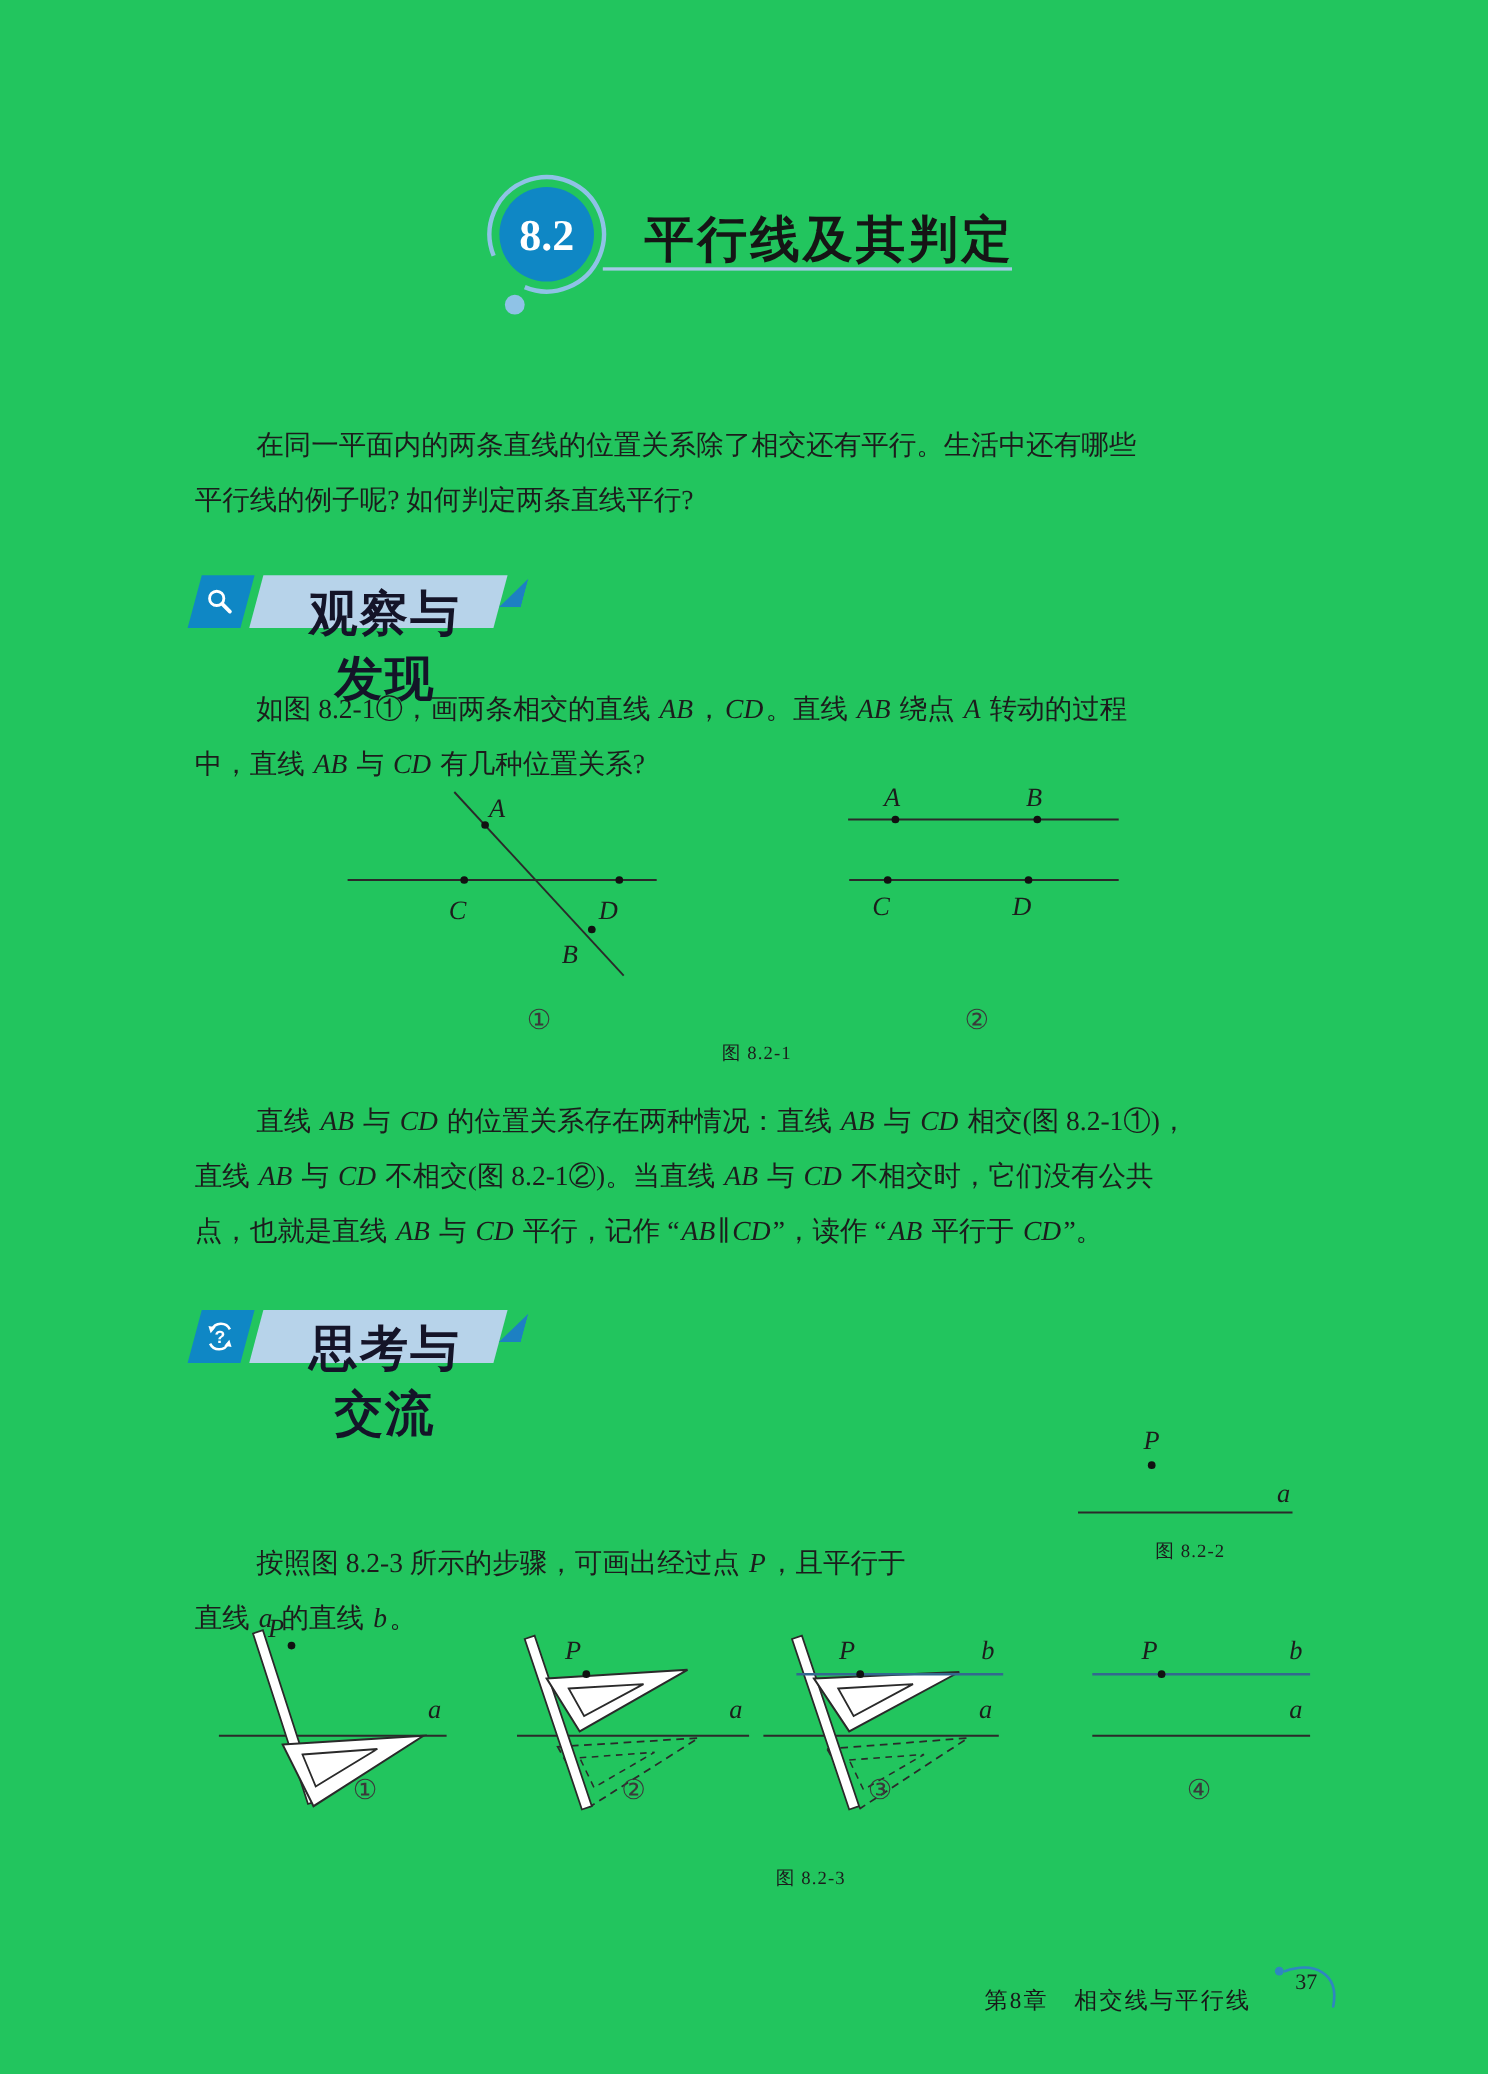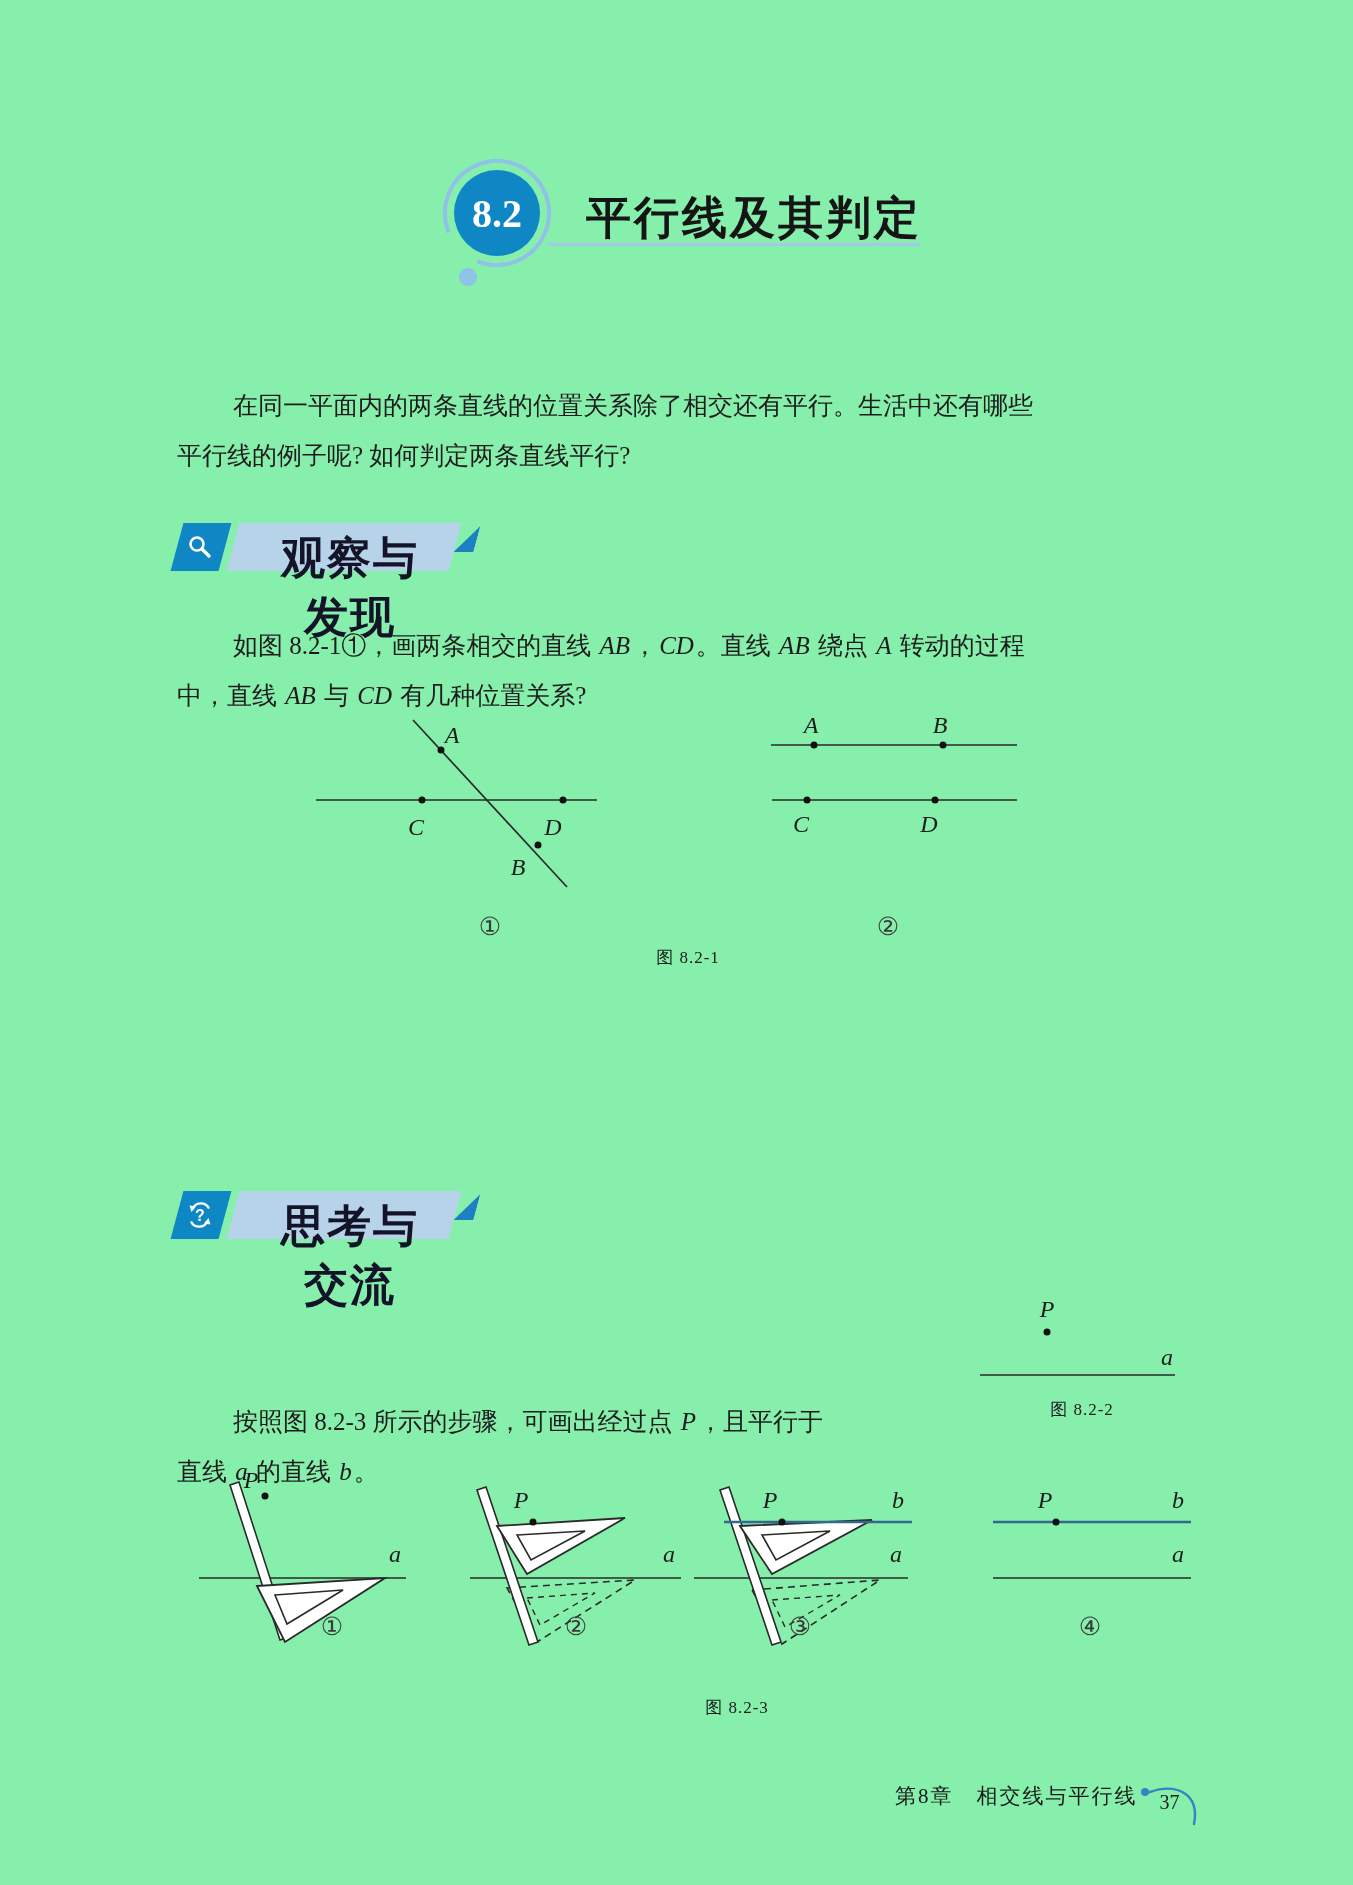--- a/index.html
+++ b/index.html
@@ -1,16 +1,16 @@
 <!DOCTYPE html>
 <html><head>
 <meta charset="utf-8">
 <style>
   html,body{margin:0;padding:0;background:#ffffff;}
-  .page{position:relative;width:1353px;height:1885px;background:#86efac;overflow:hidden;
+  .page{position:relative;width:1353px;height:1885px;background:#22c55e;overflow:hidden;
         font-family:"Liberation Serif","DejaVu Serif",serif;color:#1c1c1c;}
   
   .badge-svg{position:absolute;left:430px;top:145px;}
   .section-title{position:absolute;left:586px;top:188px;font-size:45px;font-weight:bold;
         letter-spacing:3px;color:#151515;font-family:"Liberation Serif","DejaVu Serif",serif;}
   .title-underline{position:absolute;left:548px;top:243px;width:372px;height:3px;background:#a5c9e6;}
   
   .para{position:absolute;left:177px;width:940px;font-size:25px;line-height:50px;
         text-indent:56px;white-space:normal;}
   .para i{font-style:italic;padding:0 2px;}
@@ -33,21 +33,21 @@
         font-family:"Liberation Sans","DejaVu Sans",sans-serif;font-weight:bold;
         font-size:44px;color:#141428;letter-spacing:2px;}
   .banner .icon{position:absolute;left:11px;top:10px;}
   
   .fig-abs{position:absolute;}
   .fig-label{position:absolute;font-size:25px;color:#3a3a3a;transform:translateX(-50%);}
   .fig-caption{position:absolute;font-size:17px;color:#1c1c1c;transform:translateX(-50%);letter-spacing:1px;}
   svg text.pt{font-family:"Liberation Serif","DejaVu Serif",serif;font-style:italic;
         font-size:24px;fill:#1c1c1c;}
   
-  .footer{position:absolute;left:895px;top:1782px;display:flex;align-items:flex-start;}
+  .footer{position:absolute;left:895px;top:1782px;display:flex;align-items:flex-end;gap:18px;}
   .footer .chapter{font-size:21px;color:#181818;letter-spacing:2px;}
   .pageno-wrap{position:relative;width:74px;height:50px;}
   .pageno-wrap .num{position:absolute;left:22px;top:9px;font-size:20px;color:#1c1c1c;}
   .pageno-wrap svg{position:absolute;left:0;top:0;}
 </style>
 </head>
 <body>
 
 <div class="page">
 
@@ -100,20 +100,21 @@
     <text class="pt" x="56" y="23" text-anchor="middle">A</text>
     <text class="pt" x="185" y="23" text-anchor="middle">B</text>
     <text class="pt" x="46" y="122" text-anchor="middle">C</text>
     <text class="pt" x="174" y="122" text-anchor="middle">D</text>
   </svg>
 
   <span class="fig-label" style="left:490px;top:912px;">①</span>
   <span class="fig-label" style="left:888px;top:912px;">②</span>
   <span class="fig-caption" style="left:688px;top:946px;">图 8.2-1</span>
 
+  <p class="para p-conclusion">直线 <i>AB</i> 与 <i>CD</i> 的位置关系存在两种情况：直线 <i>AB</i> 与 <i>CD</i> 相交(图 8.2-1①)，<br>直线 <i>AB</i> 与 <i>CD</i> 不相交(图 8.2-1②)。当直线 <i>AB</i> 与 <i>CD</i> 不相交时，它们没有公共<br>点，也就是直线 <i>AB</i> 与 <i>CD</i> 平行，记作 “<i>AB</i>∥<i>CD</i>”，读作 “<i>AB</i> 平行于 <i>CD</i>”。</p>
 
   <div class="banner banner-think">
     <div class="icon-box"></div>
     <div class="bar"></div>
     <div class="accent"></div>
     <span class="icon">
       <svg width="28" height="28" viewBox="0 0 28 28">
         <path d="M 23,7.5 A 9,9 0 0 0 6.5,8" fill="none" stroke="#ffffff" stroke-width="2.3"></path>
         <polygon points="3.5,4.5 10,5.5 5.5,11" fill="#ffffff"></polygon>
         <path d="M 5,20.5 A 9,9 0 0 0 21.5,20" fill="none" stroke="#ffffff" stroke-width="2.3"></path>

